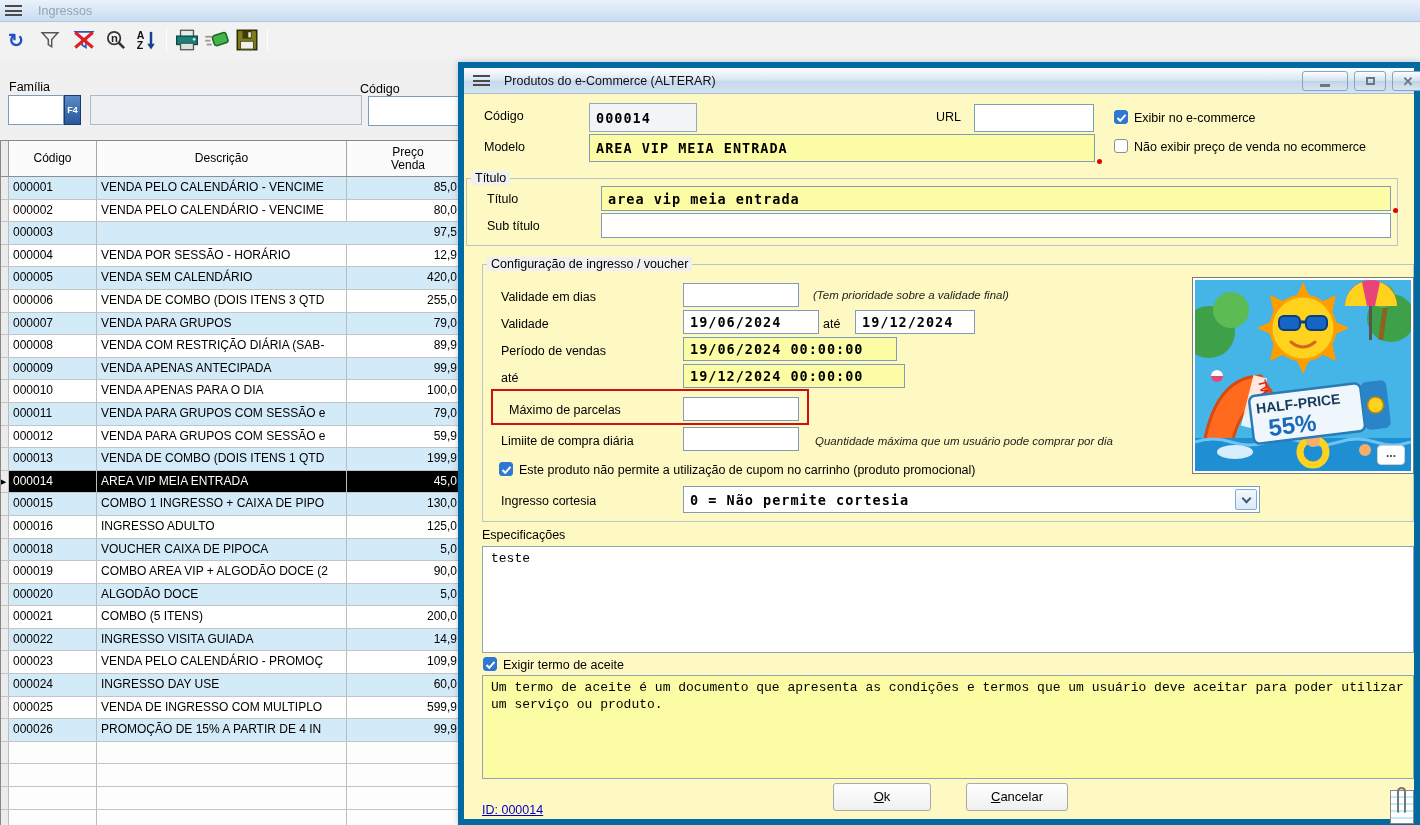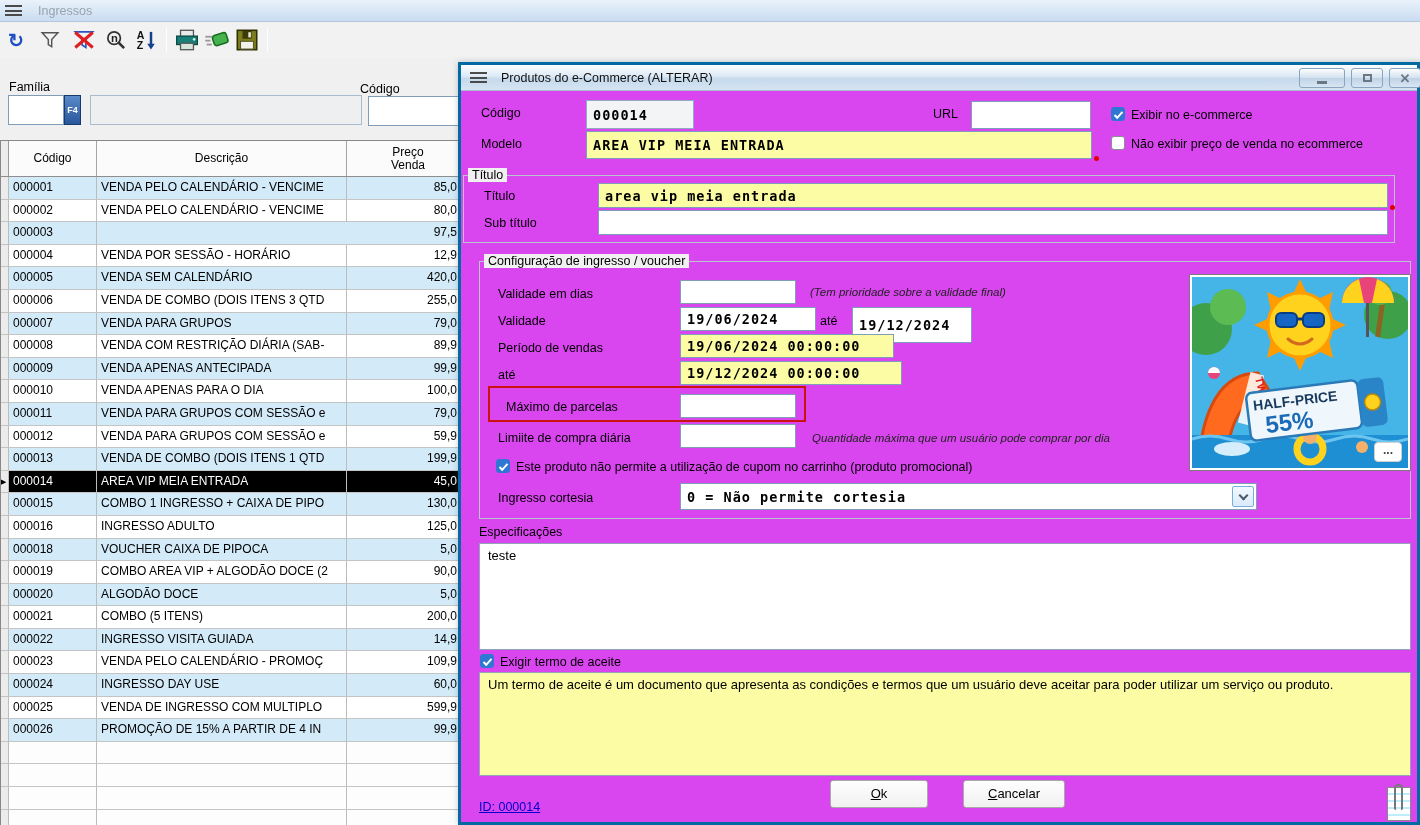--- a/index.html
+++ b/index.html
@@ -44,21 +44,21 @@
   .trow { display:flex; height:22.6px; line-height:21px; font-size:12px; border-bottom:1px solid #c4c4c4;
     background:#fff; overflow:hidden; }
   .trow .tc { border-right:1px solid #bcbcbc; white-space:nowrap; overflow:hidden; }
   .trow.alt { background:#d3eaf8; }
   .trow.sel { background:#000; color:#fff; }
   .trow.sel .tc-m { background:#ececec; color:#000; }
   .trow.empty { background:#fdfdfd; }
 
   
   #dialog { position:absolute; left:458px; top:62px; width:962px; height:763px;
-    background:#d946ef; border:3px solid #0369a1; box-shadow:0 0 6px rgba(80,110,140,.35); }
+    background:#fef9c3; border:6px solid #0369a1; box-shadow:0 0 6px rgba(80,110,140,.35); }
   #dlg-titlebar { position:absolute; left:0; top:0; width:100%; height:26px;
     background:linear-gradient(#fdfeff,#dcE9f5 45%,#c5d9ec 55%,#d5e4f2);
     border-bottom:1px solid #a9bdd1; display:flex; align-items:center; }
   #dlg-titlebar .hamburger { margin-left:9px; }
   #dlg-title-text { margin-left:14px; font-size:12.5px; color:#111; }
   .winbtn { position:absolute; top:3px; height:20px; border:1px solid #8aa4c0; border-radius:3px;
     background:linear-gradient(#fcfdfe,#d4e2ef 48%,#bfd3e7 52%,#d9e6f2);
     display:flex; align-items:center; justify-content:center; color:#5a6a78; font-weight:bold; }
   .glyph-min { width:10px; height:3px; background:#6a7886; margin-top:8px; }
   .glyph-restore { width:9px; height:8px; border:2px solid #6a7886; }
@@ -83,21 +83,21 @@
 
   #red-highlight { position:absolute; border:2px solid #cc1111; background:transparent; }
 
   .combo-arrow { position:absolute; right:2px; top:2px; bottom:2px; width:22px;
     border:1px solid #78aede; border-radius:2px; background:linear-gradient(#f3f8fd,#d9eafa);
     display:flex; align-items:center; justify-content:center; }
   .chev { width:7px; height:7px; border-right:2px solid #47596b; border-bottom:2px solid #47596b;
     transform:rotate(45deg); margin-top:-3px; }
 
   .txtarea { position:absolute; background:#fff; border:1px solid #8fa4b5; font-size:13px; padding:3px 8px;
-    line-height:17px; overflow:hidden; }
+    line-height:17px; overflow:hidden;font-family:Liberation Mono, monospace; }
   .txtarea.yellow { background:#fcfca4; }
 
   .dlg-btn { position:absolute; height:28px; background:linear-gradient(#fefefe,#f0f0f0);
     border:1px solid #a9a9a9; border-radius:3px; font-size:13px; text-align:center; line-height:26px; display:block; }
   .dlg-btn::first-letter { text-decoration:underline; }
   #id-link { position:absolute; color:#0000cc; text-decoration:underline; font-size:12.5px; }
 
   #thumb { position:absolute; border:1px solid #7b7b7b; background:#fff; padding:2px; }
   #more-button { position:absolute; right:8px; bottom:8px; width:28px; height:20px; background:#fff;
     border:1px solid #d0d0d0; border-radius:4px; text-align:center; line-height:14px; font-weight:bold; color:#444; }
@@ -413,21 +413,21 @@
   <div class="group" style="left:18px; top:196px; width:932px; height:258px;">
     <span class="group-legend">Configuração de ingresso / voucher</span>
 
     <span class="dlg-label" style="left:18px; top:25px;">Validade em dias</span>
     <div class="field" style="left:200px; top:18px; width:116px; height:24px;"></div>
     <span class="note" style="left:330px; top:24px;">(Tem prioridade sobre a validade final)</span>
 
     <span class="dlg-label" style="left:18px; top:52px;">Validade</span>
     <div class="field" style="left:200px; top:45px; width:136px; height:24px;">19/06/2024</div>
     <span class="dlg-label" style="left:340px; top:52px;">até</span>
-    <div class="field" style="left:372px; top:45px; width:120px; height:36px;">19/12/2024</div>
+    <div class="field" style="left:372px; top:45px; width:120px; height:24px;">19/12/2024</div>
 
     <span class="dlg-label" style="left:18px; top:79px;">Período de vendas</span>
     <div class="field yellow" style="left:200px; top:72px; width:214px; height:24px;">19/06/2024 00:00:00</div>
 
     <span class="dlg-label" style="left:18px; top:106px;">até</span>
     <div class="field yellow" style="left:200px; top:99px; width:222px; height:24px;">19/12/2024 00:00:00</div>
 
     <div id="red-highlight" style="left:8px; top:124px; width:318px; height:36px;"></div>
     <span class="dlg-label" style="left:26px; top:138px;">Máximo de parcelas</span>
     <div class="field" style="left:200px; top:132px; width:116px; height:24px;"></div>

